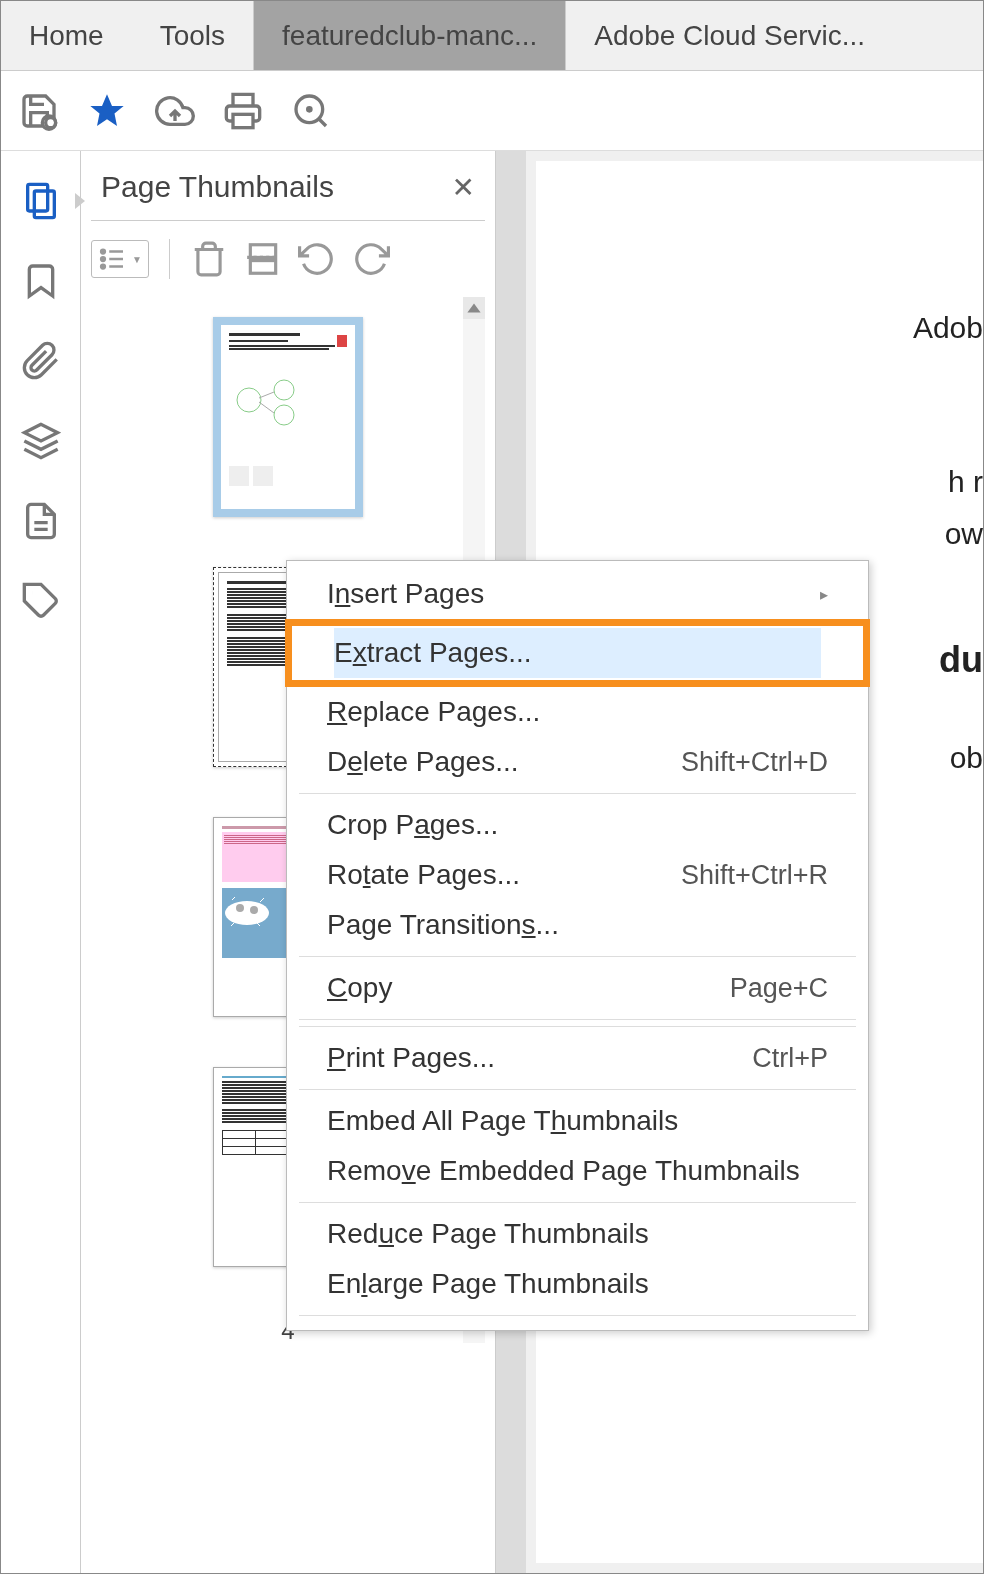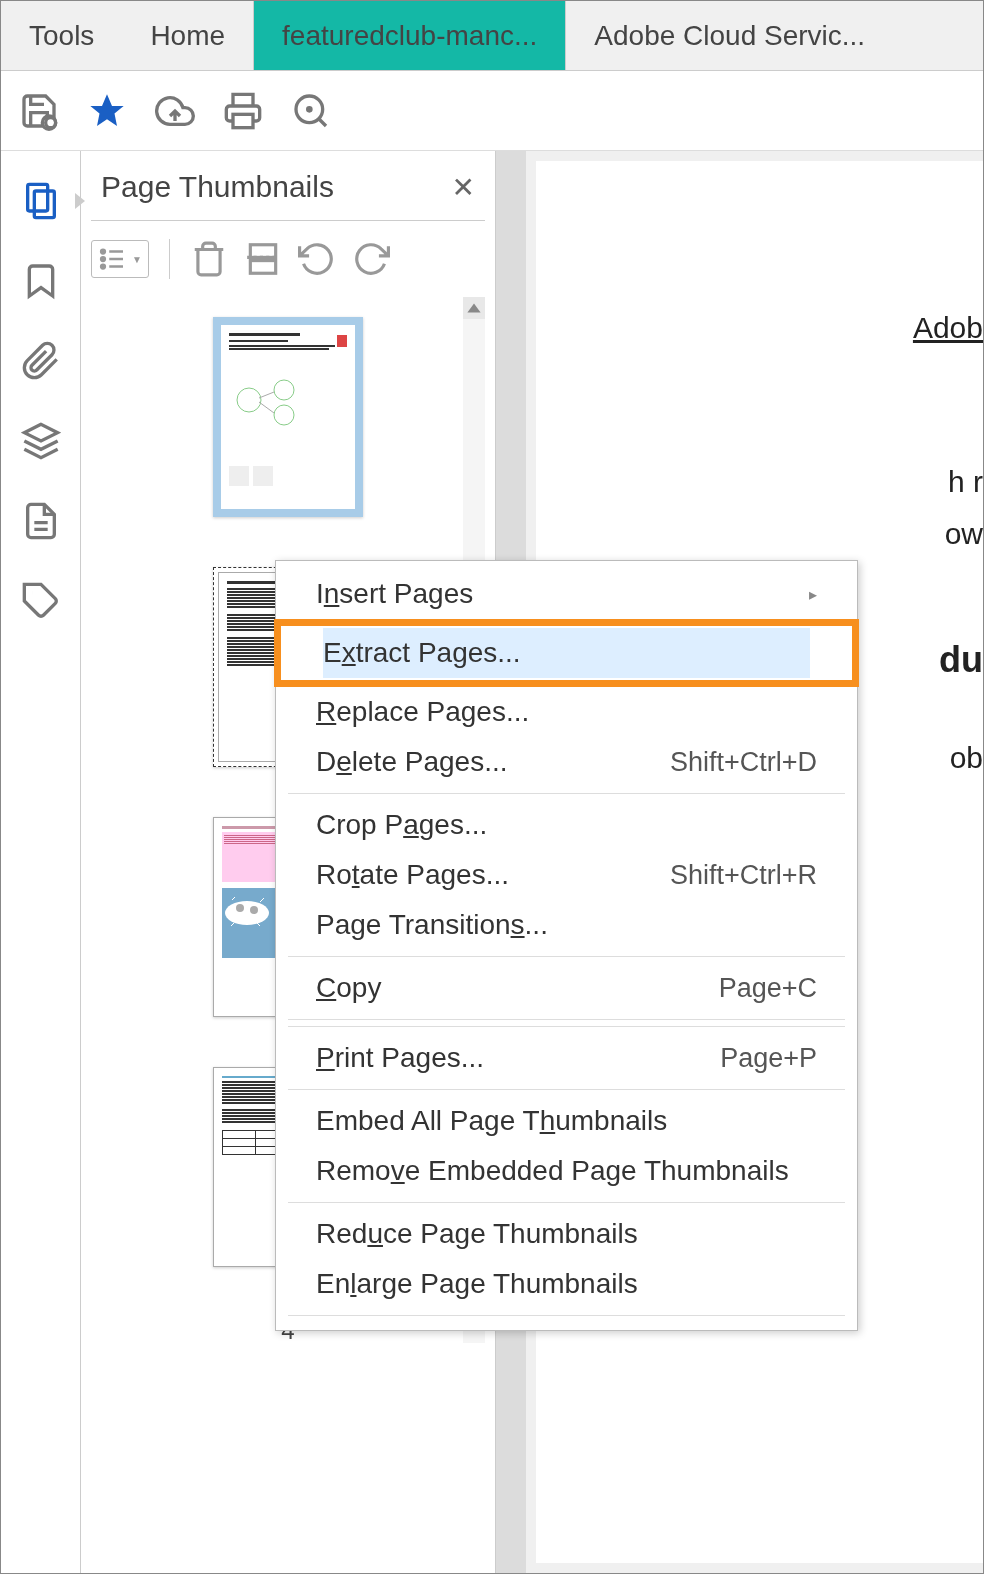--- a/index.html
+++ b/index.html
@@ -1,20 +1,20 @@
 <!DOCTYPE html>
 <html><head>
   <meta charset="utf-8">
   <style>
     * { margin: 0; padding: 0; box-sizing: border-box; font-family: 'Segoe UI', Arial, sans-serif; }
     body { width: 984px; height: 1574px; overflow: hidden; background: #fff; border: 1px solid #888; }
     
     .tabs-bar { height: 70px; background: #f0f0f0; display: flex; border-bottom: 1px solid #ccc; }
     .tab { display: flex; align-items: center; padding: 0 28px; font-size: 28px; color: #444; cursor: pointer; }
-    .tab.doc { background: #14b8a6; border-right: 1px solid #ccc; border-left: 1px solid #ccc; }
+    .tab.doc { background: #a3a3a3; border-right: 1px solid #ccc; border-left: 1px solid #ccc; }
     
     .toolbar { height: 80px; background: #fff; display: flex; align-items: center; padding: 0 18px; gap: 28px; border-bottom: 1px solid #ddd; }
     .tool-icon { width: 40px; height: 40px; display: flex; align-items: center; justify-content: center; cursor: pointer; color: #777; }
     .tool-icon.star { color: #1a5fc4; }
     
     .main { display: flex; height: calc(100% - 150px); }
     .side-nav { width: 80px; background: #fff; border-right: 1px solid #ccc; display: flex; flex-direction: column; align-items: center; padding-top: 30px; gap: 40px; }
     .side-nav-icon { width: 40px; height: 40px; display: flex; align-items: center; justify-content: center; cursor: pointer; color: #777; }
     .side-nav-icon.active { color: #1a5fc4; position: relative; }
     .side-nav-icon.active::after { content: ''; position: absolute; right: -24px; top: 50%; transform: translateY(-50%); width: 0; height: 0; border-top: 8px solid transparent; border-bottom: 8px solid transparent; border-left: 10px solid #ccc; }
@@ -35,39 +35,39 @@
     .page-thumb.selected { border: 8px solid #a8cce8; }
     .page-thumb.current { border: 1px dashed #333; padding: 4px; }
     .page-thumb.current .inner { width: 100%; height: 100%; background: #fff; border: 1px solid #aaa; }
     .thumb-content { padding: 8px; font-size: 5px; color: #333; line-height: 1.3; }
     .thumb-content .block { background: #333; height: 2px; margin: 1px 0; }
     .page-num { text-align: center; font-size: 24px; color: #444; }
     
     .doc-area { flex: 1; background: #f0f0f0; display: flex; position: relative; }
     .doc-scroll { width: 30px; background: #dcdcdc; }
     .doc-page { flex: 1; background: #fff; margin: 10px 0 10px 10px; padding: 30px 0 30px 30px; font-size: 30px; color: #222; overflow: hidden; }
-    .doc-text { white-space: nowrap; margin: 34px 0 120px 0; text-decoration: underline; }
-    
-    .context-menu { position: absolute; left: 275px; top: 560px; width: 583px; background: #fff; border: 1px solid #bbb; box-shadow: 2px 2px 8px rgba(0,0,0,0.2); padding: 8px 0; z-index: 100; }
+    .doc-text { white-space: nowrap; margin: 34px 0 120px 0; }
+    
+    .context-menu { position: absolute; left: 286px; top: 560px; width: 583px; background: #fff; border: 1px solid #bbb; box-shadow: 2px 2px 8px rgba(0,0,0,0.2); padding: 8px 0; z-index: 100; }
     .menu-item { display: flex; justify-content: space-between; align-items: center; padding: 9px 40px; font-size: 28px; color: #333; cursor: pointer; }
     .menu-item.hover { background: #def; }
     .menu-item .shortcut { color: #555; font-size: 27px; }
     .menu-item .arrow { color: #888; font-size: 16px; }
     .menu-item u { text-decoration: underline; }
     .menu-sep { height: 1px; background: #ddd; margin: 6px 12px; }
     .highlight-box { border: 7px solid #f78f1e; padding: 2px 42px; margin: 0 -2px; }
     
     svg { width: 100%; height: 100%; }
   </style>
 </head>
 <body>
 
 <div class="tabs-bar">
+  <div class="tab">Home</div>
   <div class="tab">Tools</div>
-  <div class="tab">Home</div>
   <div class="tab doc">featuredclub-manc...</div>
   <div class="tab">Adobe Cloud Servic...</div>
 </div>
 
 <div class="toolbar">
   <div class="tool-icon">
     <svg viewBox="0 0 24 24" fill="none" stroke="currentColor" stroke-width="2">
         <path d="M19 21H5a2 2 0 01-2-2V5a2 2 0 012-2h11l5 5v11a2 2 0 01-2 2z"></path>
         <path d="M17 21v-8H7v8M7 3v5h8"></path>
         <circle cx="18" cy="19" r="4" fill="#fff"></circle>
@@ -350,21 +350,21 @@
     </div>
   <div class="menu-sep"></div>
   <div class="menu-item">
       <span><u>C</u>opy</span>
       <span class="shortcut">Page+C</span>
     </div>
   <div class="menu-sep"></div>
   <div class="menu-sep"></div>
   <div class="menu-item">
       <span><u>P</u>rint Pages...</span>
-      <span class="shortcut">Page+P</span>
+      <span class="shortcut">Ctrl+P</span>
     </div>
   <div class="menu-sep"></div>
   <div class="menu-item">
       <span>Embed All Page T<u>h</u>umbnails</span>
     </div>
   <div class="menu-item">
       <span>Remo<u>v</u>e Embedded Page Thumbnails</span>
     </div>
   <div class="menu-sep"></div>
   <div class="menu-item">

